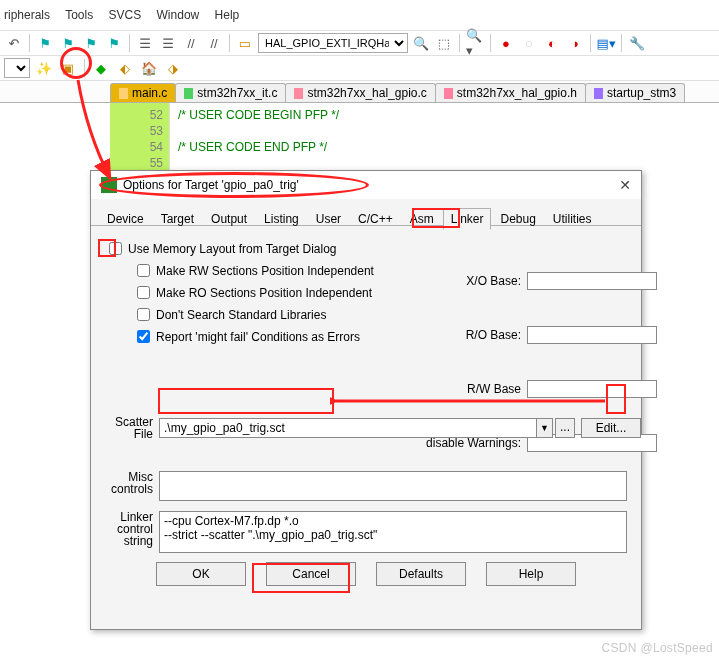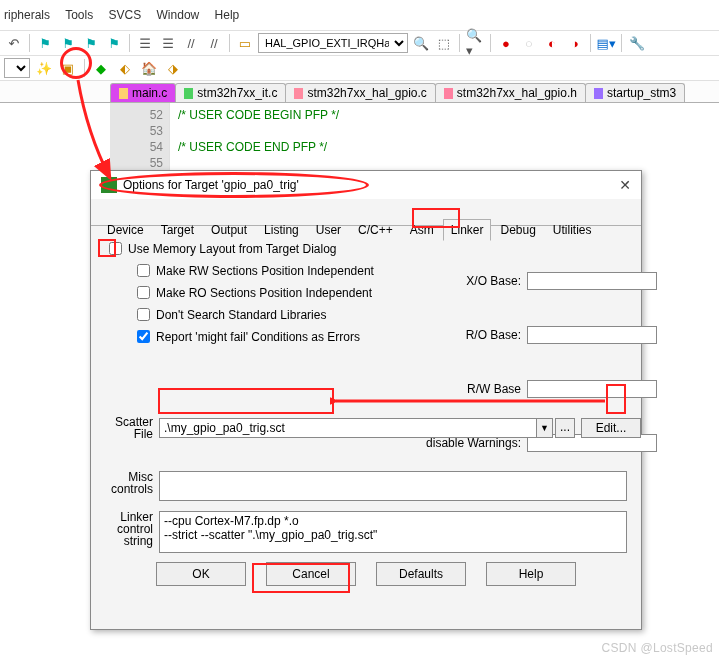--- a/index.html
+++ b/index.html
@@ -9,34 +9,34 @@
   .toolbar { padding: 2px 4px; display: flex; align-items: center; gap: 3px; border-bottom: 1px solid #e0e0e0; }
   .tbtn { width: 20px; height: 20px; border: 1px solid transparent; display: inline-flex; align-items: center; justify-content: center; font-size: 13px; color: #555; }
   .sep { width: 1px; height: 18px; background: #ccc; margin: 0 2px; }
   .combo { height: 20px; border: 1px solid #aaa; background: #fff; font-size: 11px; padding: 0 2px; }
   .toolbar2 { padding: 2px 4px; display: flex; align-items: center; gap: 4px; border-bottom: 1px solid #e0e0e0; }
   .red-circle { position: absolute; border: 3px solid #ff2020; border-radius: 50%; pointer-events: none; }
   .red-box { position: absolute; border: 2px solid #ff2020; pointer-events: none; }
   .red-ellipse { position: absolute; border: 3px solid #ff2020; border-radius: 50%; pointer-events: none; }
   .tabs-row { display: flex; align-items: flex-end; background: #fcfcfc; border-bottom: 1px solid #b0b0b0; padding-left: 110px; height: 22px; }
   .ftab { display: flex; align-items: center; gap: 4px; padding: 2px 8px; border: 1px solid #b0b0b0; border-bottom: none; margin-right: -1px; background: #f0f0f0; border-radius: 3px 3px 0 0; font-size: 11px; }
-  .ftab.active { background: #d946ef; }
+  .ftab.active { background: #eab308; }
   .ftab .dot { width: 9px; height: 11px; }
   .code-area { display: flex; background: #fff; }
-  .gutter { width: 60px; background: #e5e5e5; border-right: 1px solid #e0e0e0; text-align: right; padding-right: 6px; font-family: Consolas, monospace; color: #808080; padding-top: 4px; margin-left: 110px;}
+  .gutter { width: 60px; background: #bef264; border-right: 1px solid #e0e0e0; text-align: right; padding-right: 6px; font-family: Consolas, monospace; color: #808080; padding-top: 4px; margin-left: 110px;}
   .gutter div { height: 16px; line-height: 16px; }
   .code { padding: 4px 8px; font-family: Consolas, monospace; }
   .code div { height: 16px; line-height: 16px; }
   .cmt { color: #008000; }
   .dialog { position: absolute; left: 90px; top: 170px; width: 552px; height: 460px; background: #f4f4f4; border: 1px solid #888; box-shadow: 2px 2px 6px rgba(0,0,0,0.3); }
   .dlg-title { display: flex; align-items: center; padding: 6px 10px; background: #fff; }
   .dlg-title .icon { width: 16px; height: 16px; background: #2a8a2a; display: inline-block; margin-right: 6px; }
   .dlg-title .x { margin-left: auto; font-size: 14px; color: #444; cursor: pointer; }
   .dlg-tabs { display: flex; padding: 4px 8px 0 8px; border-bottom: 1px solid #b0b0b0; background: #f4f4f4;}
-  .dlg-tab { padding: 3px 7px; border: 1px solid transparent; margin-right: 1px; cursor: pointer; position: relative; top: 16px;}
+  .dlg-tab { padding: 3px 7px; border: 1px solid transparent; margin-right: 1px; cursor: pointer; position: relative; top: 5px;}
   .dlg-tab.sel { background: #f4f4f4; border: 1px solid #b0b0b0; border-bottom-color: #f4f4f4; }
   .dlg-body { padding: 10px 14px; position: relative; height: 370px; }
   .chk-row { display: flex; align-items: center; margin: 3px 0; }
   .chk-row input { margin-right: 6px; }
   .right-fields { position: absolute; left: 330px; top: 10px; }
   .field-row { display: flex; align-items: center; margin-bottom: 6px; margin-top: 36px; }
   .field-row label { width: 100px; text-align: right; margin-right: 6px; }
   .field-row input { width: 130px; height: 18px; border: 1px solid #888; background: #fff; }
   .scatter-section { position: absolute; left: 14px; top: 190px; right: 0; display: flex; align-items: center; }
   .scatter-section .lbl { width: 54px; text-align: right; padding-right: 6px; line-height: 12px; }

